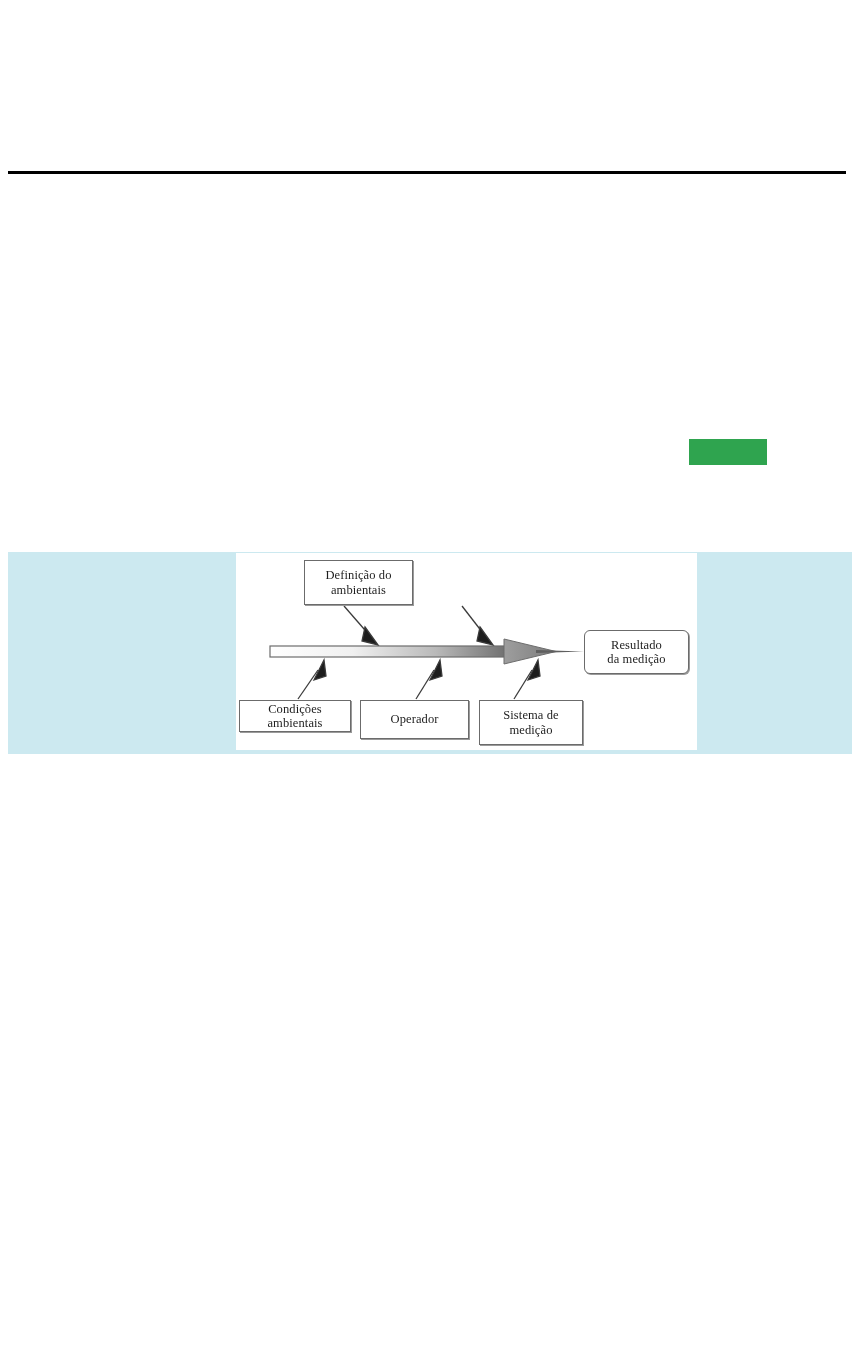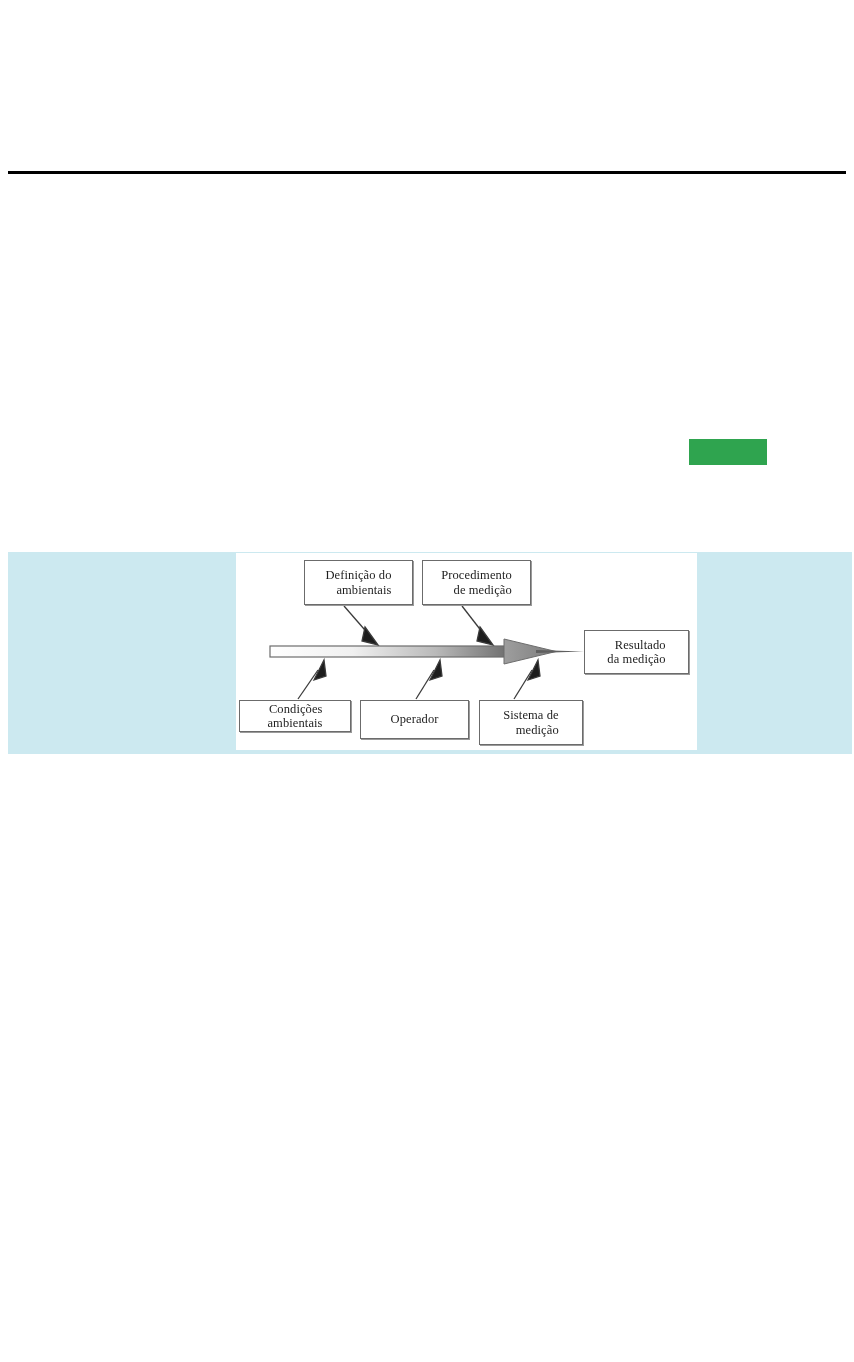--- a/index.html
+++ b/index.html
@@ -80,26 +80,26 @@
     font-family: "Liberation Serif", serif;
     font-size: 12.5px;
     line-height: 14.5px;
     text-align: center;
     display: flex;
     align-items: center;
     justify-content: center;
     letter-spacing: 0.1px;
   }
 
-  .dbox span { display: block; padding: 0 4px; text-align: right; }
+  .dbox span { display: block; padding: 0 4px; }
 
   
   .box-definicao     { left: 68px;  top: 7px;   width: 109px; height: 45px; }
   .box-procedimento  { left: 186px; top: 7px;   width: 109px; height: 45px; }
-  .box-resultado     { left: 348px; top: 77px;  width: 105px; height: 44px; }
+  .box-resultado     { left: 348px; top: 77px;  width: 105px; height: 44px; border-radius: 6px; }
   .box-condicoes     { left: 3px;   top: 147px; width: 112px; height: 32px; }
   .box-operador      { left: 124px; top: 147px; width: 109px; height: 39px; }
   .box-sistema       { left: 243px; top: 147px; width: 104px; height: 45px; }
 </style>
 </head>
 <body>
 
 <div class="page">
 
   <div class="header-rule"></div>
@@ -155,26 +155,20 @@
       </g>
     </svg>
 
     <div class="dbox box-definicao">
       <span>
         <span>Definição do</span>
         <span>ambientais</span>
       </span>
     </div>
 
-    <div class="dbox box-procedimento">
-      <span>
-        <span>Procedimento</span>
-        <span>de medição</span>
-      </span>
-    </div>
 
     <div class="dbox box-resultado">
       <span>
         <span>Resultado</span>
         <span>da medição</span>
       </span>
     </div>
 
     <div class="dbox box-condicoes">
       <span>

